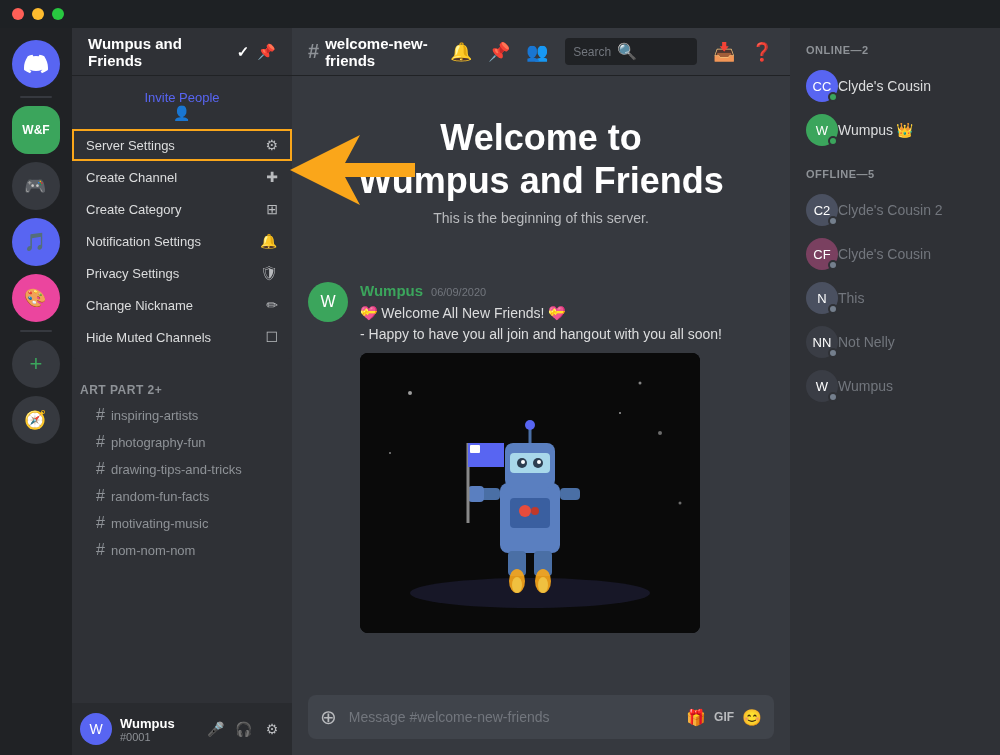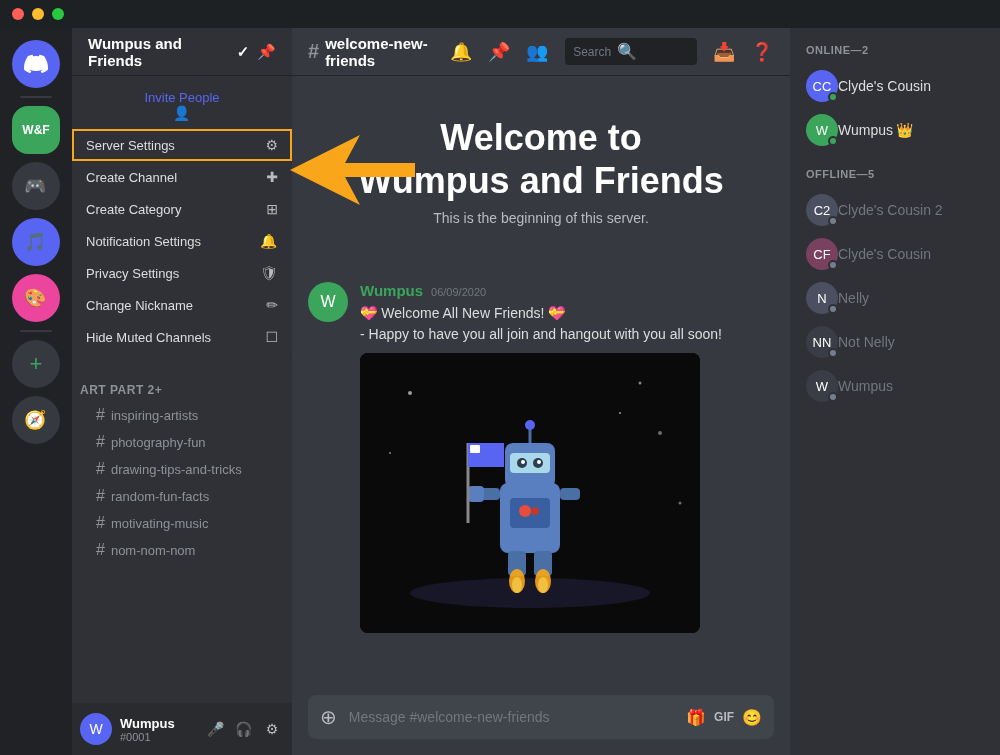--- a/index.html
+++ b/index.html
@@ -675,21 +675,21 @@
         <span class="status-dot status-offline"></span>
       </div>
       <span class="member-name muted">Clyde's Cousin</span>
     </div>
 
     <div class="member-item">
       <div class="member-avatar" style="background:#4a5060;">
         N
         <span class="status-dot status-offline"></span>
       </div>
-      <span class="member-name muted">Nelly</span>
+      <span class="member-name muted">This</span>
     </div>
 
     <div class="member-item">
       <div class="member-avatar" style="background:#3a3d45;">
         NN
         <span class="status-dot status-offline"></span>
       </div>
       <span class="member-name muted">Not Nelly</span>
     </div>
 

